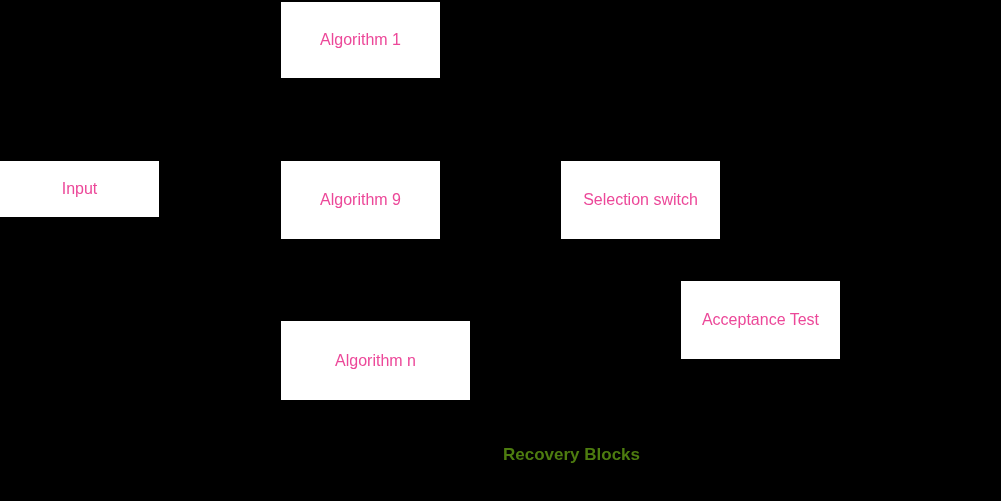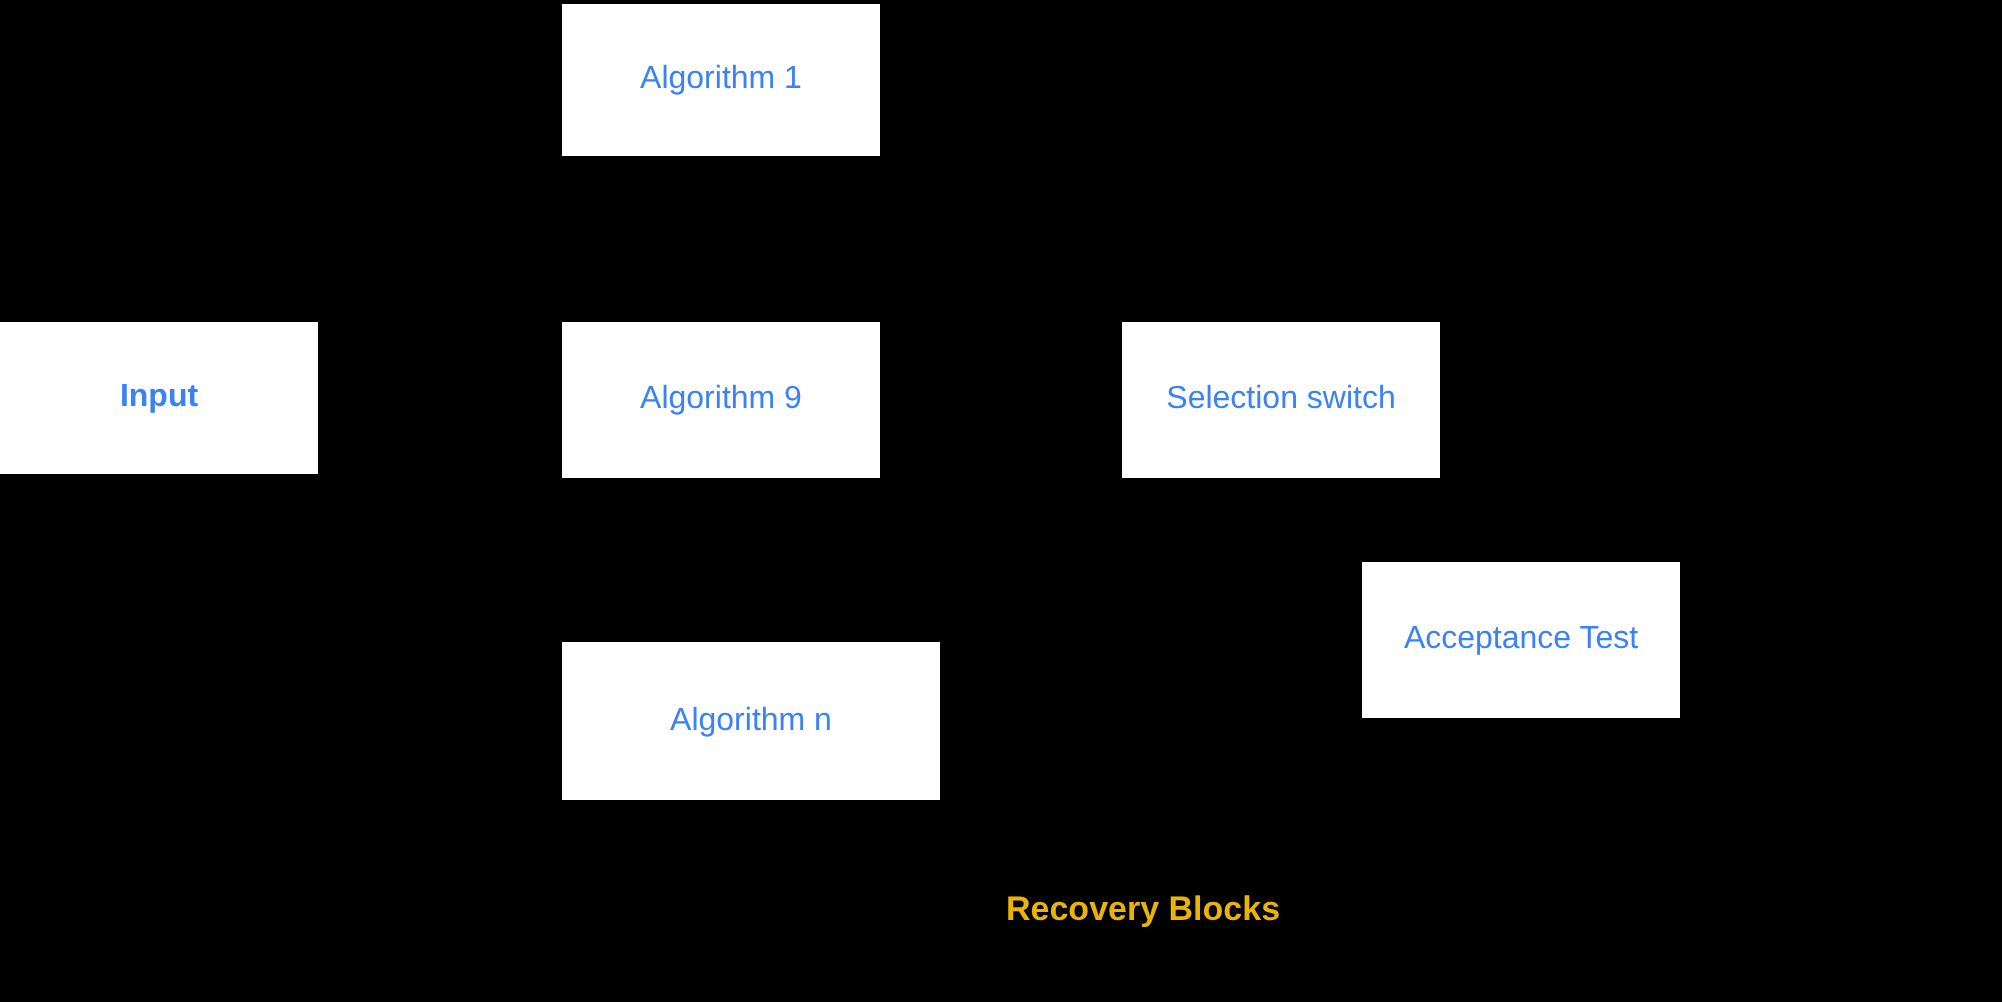--- a/index.html
+++ b/index.html
@@ -16,39 +16,39 @@
     font-family: "Liberation Sans", sans-serif;
   }
   .node {
     position: absolute;
     background: #ffffff;
     display: flex;
     align-items: center;
     justify-content: center;
   }
   .node .label {
-    color: #3b82f6;
+    color: #ec4899;
     font-size: 16px;
     line-height: 1;
     white-space: nowrap;
   }
   
-  .node-input            { left: 0px;   top: 161px; width: 159px; height: 76px; font-weight: bold; }
+  .node-input            { left: 0px;   top: 161px; width: 159px; height: 56px; }
   .node-algorithm-1      { left: 281px; top: 2px;   width: 159px; height: 76px; }
   .node-algorithm-2      { left: 281px; top: 161px; width: 159px; height: 78px; }
   .node-algorithm-n      { left: 281px; top: 321px; width: 189px; height: 79px; }
   .node-selection-switch { left: 561px; top: 161px; width: 159px; height: 78px; }
   .node-acceptance-test  { left: 681px; top: 281px; width: 159px; height: 78px; }
   .node-output           { left: 841px; top: 161px; width: 160px; height: 78px; }
 
   .caption {
     position: absolute;
     left: 503px;
     top: 445px;
-    color: #eab308;
+    color: #4d7c0f;
     font-size: 17px;
     font-weight: bold;
     line-height: 20px;
     white-space: nowrap;
   }
 </style>
 </head>
 <body>
 
 <div id="stage">

